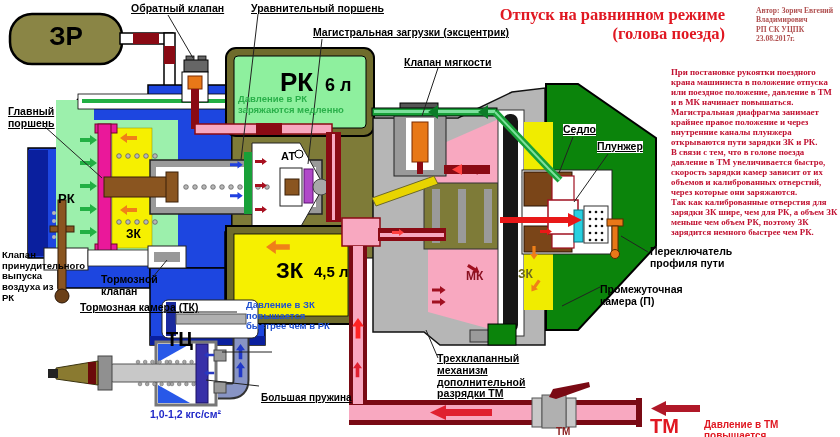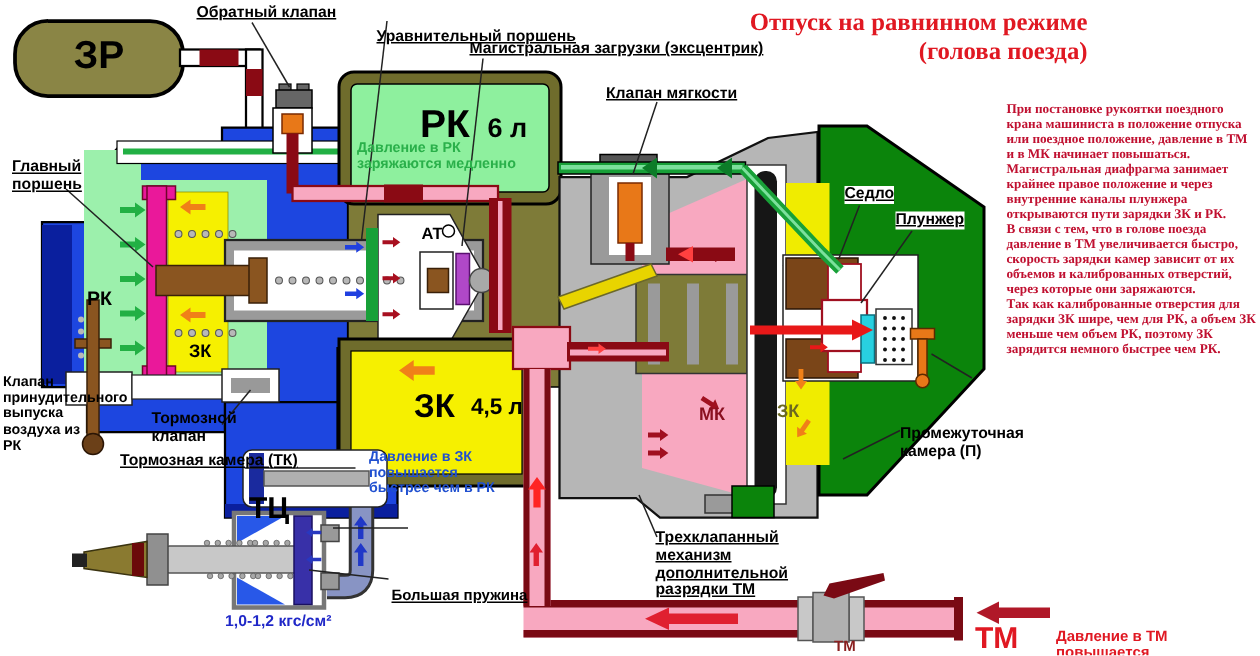--- a/index.html
+++ b/index.html
@@ -305,41 +305,46 @@
     <line x1="148" y1="283" x2="167" y2="260"></line>
     <line x1="163" y1="312" x2="237" y2="312"></line>
     <line x1="272" y1="352" x2="222" y2="352"></line>
     <line x1="259" y1="386" x2="206" y2="380"></line>
     <line x1="438" y1="358" x2="426" y2="330"></line>
   </g>
 </svg>
 
   <div class="lbl title pre" style="left:495px;top:6px;width:230px;">Отпуск на равнинном режиме
 (голова поезда)</div>
+  <div class="lbl author pre" style="left:756px;top:6px;width:80px;">Автор: Зорич Евгений
+Владимирович
+РП СК УЦПК
+23.08.2017г.</div>
   <div class="lbl desc pre" style="left:671px;top:67px;width:167px;">При постановке рукоятки поездного крана машиниста в положение отпуска или поездное положение, давление в ТМ и в МК начинает повышаться.
 Магистральная диафрагма занимает крайнее правое положение и через внутренние каналы плунжера открываются пути зарядки ЗК и РК.
 В связи с тем, что в голове поезда давление в ТМ увеличивается быстро, скорость зарядки камер зависит от их объемов и калиброванных отверстий, через которые они заряжаются.
 Так как калиброванные отверстия для зарядки ЗК шире, чем для РК, а объем ЗК меньше чем объем РК, поэтому ЗК зарядится немного быстрее чем РК.</div>
 
   <div class="lbl big-letter" style="left:10px;top:22px;width:112px;text-align:center;">ЗР</div>
 
   <div class="lbl u" style="left:131px;top:3px;">Обратный клапан</div>
-  <div class="lbl u" style="left:251px;top:19px;">Уравнительный поршень</div>
+  <div class="lbl u" style="left:251px;top:3px;">Уравнительный поршень</div>
   <div class="lbl u" style="left:313px;top:27px;">Магистральная загрузки (эксцентрик)</div>
   <div class="lbl u" style="left:404px;top:57px;">Клапан мягкости</div>
   <div class="lbl u" style="left:8px;top:106px;width:60px;">Главный поршень</div>
 
   <div class="lbl mark" style="left:58px;top:192px;">РК</div>
   <div class="lbl" style="left:126px;top:228px;font-size:12px;">ЗК</div>
   <div class="lbl" style="left:281px;top:150px;font-size:11px;">АТ</div>
   <div class="lbl" style="left:466px;top:270px;font-size:12px;color:#8a1020;">МК</div>
   <div class="lbl" style="left:518px;top:268px;font-size:12px;color:#6b6820;">ЗК</div>
 
   <div class="lbl u" style="left:563px;top:124px;background:#fff;">Седло</div>
   <div class="lbl u" style="left:597px;top:141px;background:#fff;text-decoration:underline;">Плунжер</div>
+  <div class="lbl" style="left:650px;top:246px;width:95px;">Переключатель профиля пути</div>
   <div class="lbl" style="left:600px;top:284px;width:110px;">Промежуточная камера (П)</div>
 
   <div class="lbl" style="left:2px;top:250px;width:64px;font-size:9.5px;">Клапан принудительного выпуска воздуха из РК</div>
   <div class="lbl" style="left:101px;top:274px;width:60px;">Тормозной клапан</div>
   <div class="lbl u" style="left:80px;top:302px;text-decoration:underline;">Тормозная камера (ТК)</div>
 
   <div class="lbl" style="left:166px;top:328px;font-size:20px;">ТЦ</div>
   <div class="lbl" style="left:150px;top:409px;font-size:10.5px;color:#2028c8;">1,0-1,2 кгс/см²</div>
   <div class="lbl u" style="left:261px;top:381px;font-size:10px;margin-top:11px;">Большая пружина</div>
   <div class="lbl u" style="left:437px;top:353px;width:130px;">Трехклапанный механизм дополнительной разрядки ТМ</div>

